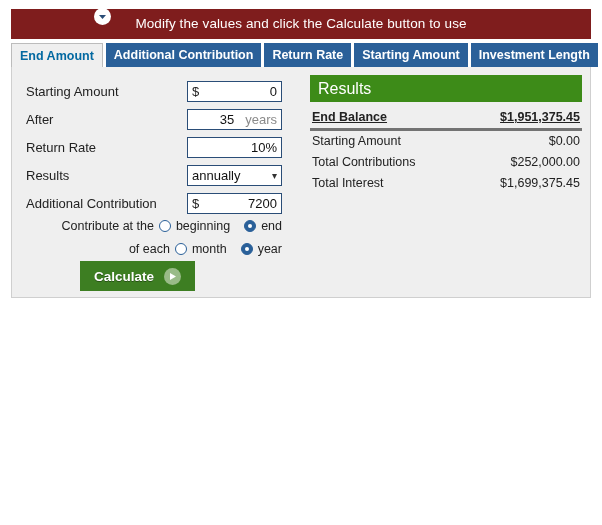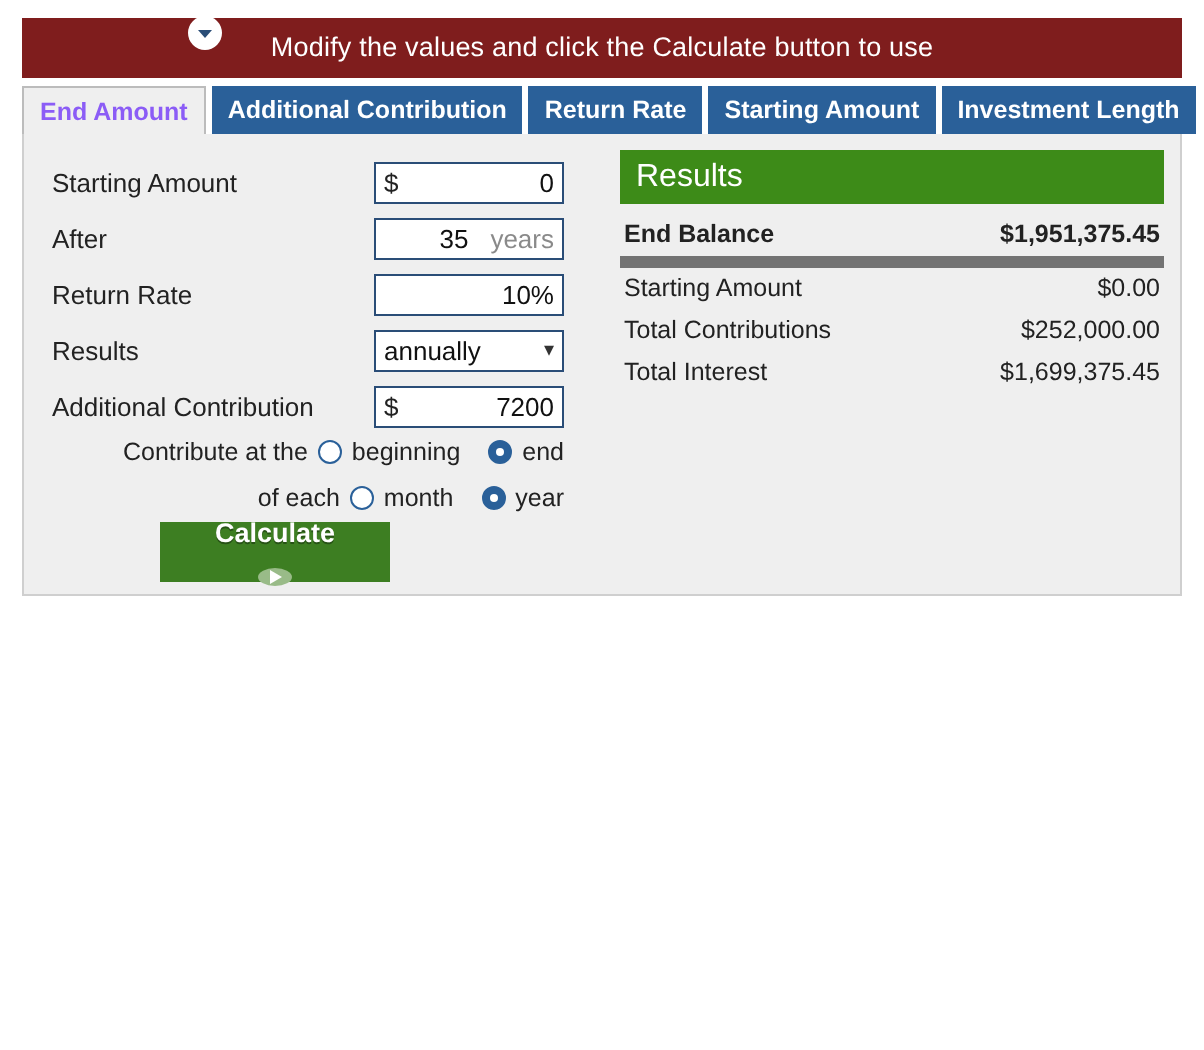--- a/index.html
+++ b/index.html
@@ -66,21 +66,21 @@
     padding: 0 8px;
     display: flex;
     align-items: center;
     height: 24px;
     box-sizing: border-box;
     white-space: nowrap;
     cursor: pointer;
   }
   .tab.active {
     background: #efefef;
-    color: #8b5cf6;
+    color: #0369a1;
     border: 1px solid #bcbcbc;
     border-bottom: none;
   }
 
   
   .panel {
     position: absolute;
     left: 11px;
     top: 67px;
     width: 580px;
@@ -204,21 +204,20 @@
     top: 261px;
     width: 115px;
     height: 30px;
     background: #3d7e22;
     border: none;
     display: flex;
     align-items: center;
     justify-content: center;
     gap: 10px;
     cursor: pointer;
-    flex-direction: column;
   }
   .calc-btn .ctext {
     color: #ffffff;
     font-size: 13.5px;
     font-weight: bold;
     text-shadow: 0 1px 0 rgba(0,0,0,.35);
   }
   .calc-play {
     width: 17px;
     height: 17px;
@@ -253,21 +252,21 @@
     justify-content: space-between;
     align-items: center;
     height: 20px;
     font-size: 12.5px;
     color: #222;
     padding: 0 2px 0 2px;
     border-bottom: 1px solid transparent;
   }
   .res-row.strong .rname,
   .res-row.strong .rval { font-weight: bold; }
-  .res-row.strong { border-bottom: 6px solid #737373; height: 22px; }
+  .res-row.strong { border-bottom: 3px solid #737373; height: 22px; text-decoration: underline; }
 
   
   .charts {
     position: absolute;
     left: 0;
     top: 300px;
     width: 602px;
     height: 225px;
     background: #ffffff;
   }

